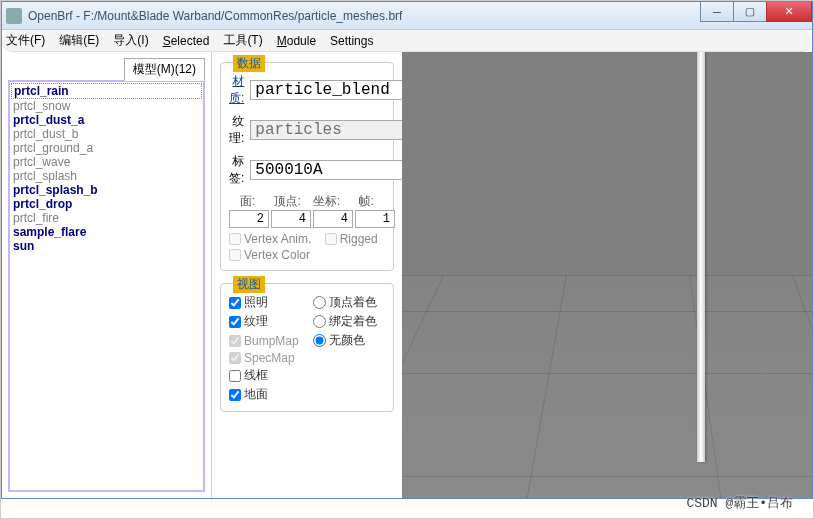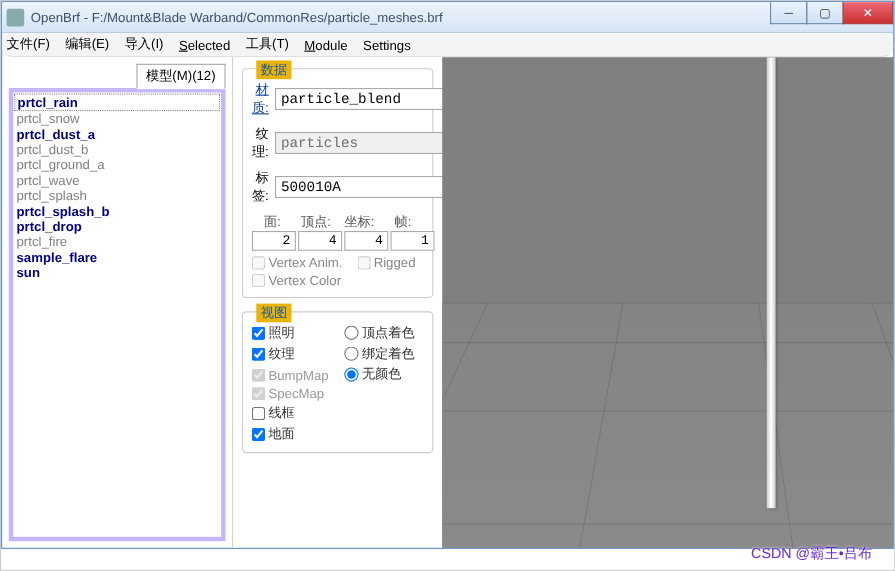--- a/index.html
+++ b/index.html
@@ -12,48 +12,48 @@
 .winbtns { position: absolute; right: 0; top: 0; display: flex; }
 .winbtn { width: 34px; height: 20px; border: 1px solid #6b8aa8; border-top: none; margin-left: -1px; background: linear-gradient(#eaf3fc, #cee0f4); display: flex; align-items: center; justify-content: center; font-size: 11px; color: #333; }
 .winbtn.close { width: 46px; background: linear-gradient(#e67, #c8322e); color: #fff; border-color: #a33; }
 .menubar { height: 22px; background: #f4f4f4; display: flex; align-items: center; padding: 0 4px; gap: 14px; border-bottom: 1px solid #e0e0e0; border-radius: 10px; }
 .menubar span { cursor: default; }
 .menubar span u { text-decoration: underline; }
 .content { display: flex; height: 446px; }
 .left { width: 210px; border-right: 1px solid #d0d0d0; display: flex; flex-direction: column; }
 .tab { margin: 6px 6px 0 6px; text-align: right; }
 .tab-label { display: inline-block; border: 1px solid #aaa; border-bottom: 1px solid #fff; padding: 2px 8px; background: #fff; position: relative; z-index: 2; }
-.listbox { border: 4px solid #c4b5fd; margin: -1px 6px 6px 6px; flex: 1; background: #fff; overflow: auto; font-family: "Courier New", monospace; font-size: 12px; padding: 1px; color: #808080; }
+.listbox { border: 2px solid #c4b5fd; margin: -1px 6px 6px 6px; flex: 1; background: #fff; overflow: auto; font-family: "Courier New", monospace; font-size: 12px; padding: 1px; color: #808080; }
 .listbox div { padding: 0 2px; line-height: 14px; white-space: nowrap; }
 .listbox .sel { border: 1px dotted #888; color: #000080; font-weight: bold; }
 .listbox .b { color: #000080; font-weight: bold; }
 .mid { width: 190px; padding: 10px 8px; }
 .group { border: 1px solid #ccc; border-radius: 4px; padding: 10px 8px 8px 8px; margin-bottom: 12px; position: relative; }
 .group-title { position: absolute; top: -8px; left: 12px; background: #eab308; padding: 0 4px; color: #1a5a9c; }
 .row { display: flex; align-items: center; margin-bottom: 6px; gap: 6px; }
 .row label { width: 34px; text-align: right; }
 .row label.link { color: #0a3f9e; text-decoration: underline; }
-.txt { flex: 1; height: 20px; border: 1px solid #aaa; padding: 2px 4px; font-family: "Courier New", monospace; font-size: 13px; background: #fff; }
+.txt { flex: 1; height: 20px; border: 1px solid #aaa; padding: 2px 4px; font-family: "Courier New", monospace; font-size: 16px; background: #fff; }
 .txt.ro { background: #f0f0f0; color: #707070; }
 .btn { width: 28px; height: 20px; border: 1px solid #888; background: linear-gradient(#f8f8f8,#e4e4e4); font-size: 10px; }
 .numrow { display: flex; gap: 2px; }
 .numrow .lbl { flex: 1; text-align: center; color: #555; }
 .numrow input { width: 40px; height: 18px; border: 1px solid #aaa; text-align: right; padding: 0 4px; font-family: "Courier New", monospace; font-size: 12px; }
 .chk { display: flex; align-items: center; gap: 3px; color: #888; }
 .chk input { width: 12px; height: 12px; }
 .chkgrid { display: grid; grid-template-columns: auto auto; gap: 2px 6px; margin-top: 4px; }
 .viewgrid { display: grid; grid-template-columns: 80px auto; gap: 2px 4px; }
 .viewgrid .chk, .viewgrid .rad { color: #333; }
 .viewgrid .chk.dis { color: #999; }
 .rad { display: flex; align-items: center; gap: 3px; }
 .viewport { flex: 1; background: #808080; position: relative; overflow: hidden; display: flex; align-items: center; justify-content: center; }
 .floor { position: absolute; left:0; right:0; top:50%; bottom:0; background: linear-gradient(#848484,#8a8a8a); }
 .gridline { position: absolute; background: rgba(0,0,0,0.12); }
 .pole { position: absolute; width: 8px; background: linear-gradient(90deg,#ccc,#fff,#ccc); box-shadow: 1px 0 3px rgba(0,0,0,0.3); }
-.watermark { position: absolute; right: 20px; bottom: 6px; color: #6d28d9; font-size: 13px; font-family: Liberation Sans, sans-serif; text-shadow: 0 0 3px #fff; }
+.watermark { position: absolute; right: 20px; bottom: 6px; color: #404040; font-size: 13px; font-family: Liberation Mono, monospace; text-shadow: 0 0 3px #fff; }
 </style>
 </head>
 <body>
 
 <div class="outer">
 <div class="window">
   <div class="titlebar">
     <span class="ticon"></span>
     <span class="title">OpenBrf - F:/Mount&amp;Blade Warband/CommonRes/particle_meshes.brf</span>
     <div class="winbtns">

